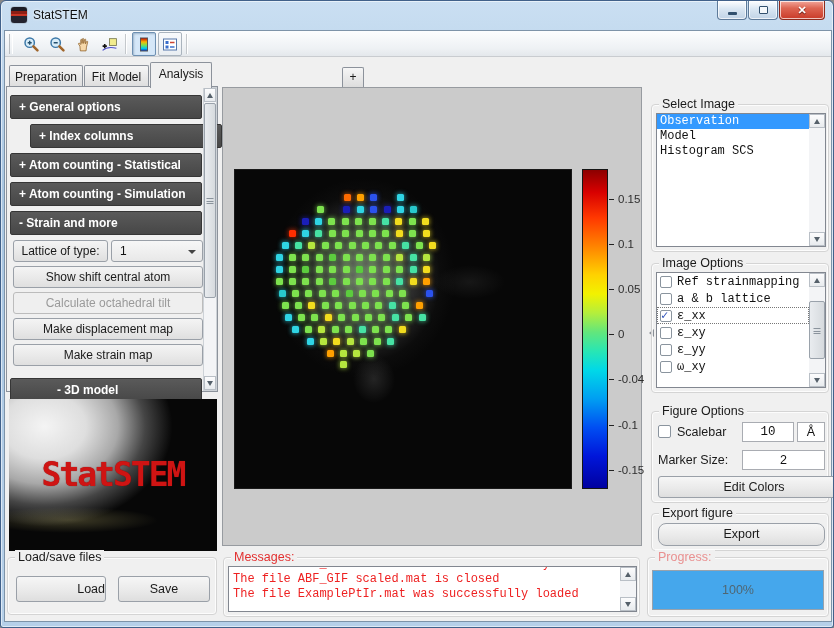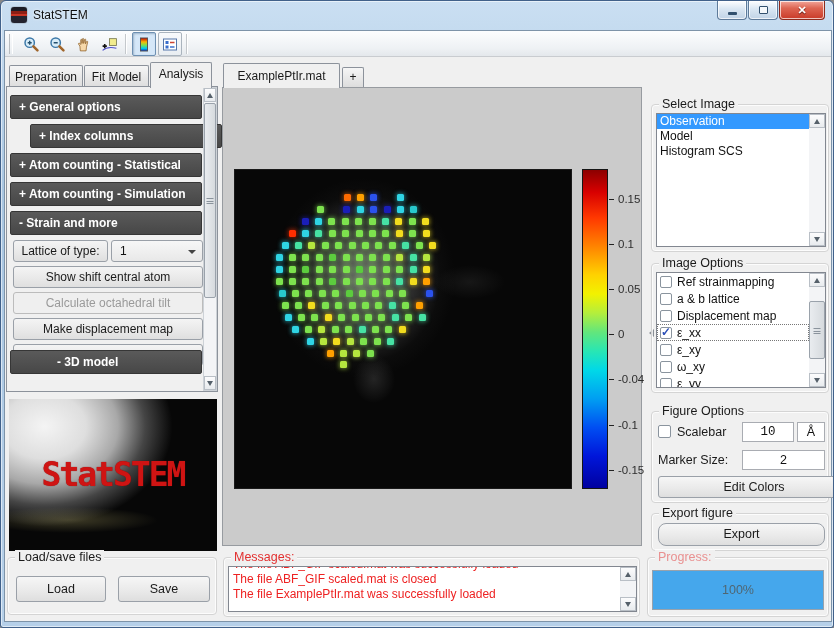--- a/index.html
+++ b/index.html
@@ -59,21 +59,21 @@
   .stem{position:absolute;left:11px;top:81px;width:338px;height:320px;background:#070707;overflow:hidden;border:1px solid #1a1a1a;}
   .haze{position:absolute;border-radius:50%;}
   .atom{position:absolute;width:7px;height:7px;border-radius:1.5px;}
   .cbar{position:absolute;left:359px;top:81px;width:26px;height:320px;border:1px solid #151515;
     background:linear-gradient(to bottom,#8c0000 0%,#d80000 7%,#ff3800 15%,#ff8c00 25%,#ffd200 33%,#f2f200 39%,#b4ee3c 45%,#62e67c 51%,#28e6b4 57%,#00d8e8 63%,#009ef2 72%,#004ef2 81%,#0016da 90%,#0000a0 100%);}
   .cbar-ticks{position:absolute;left:386px;top:81px;width:48px;height:320px;}
   .cb-tick{position:absolute;left:0;width:5px;height:1px;background:#222;}
   .cb-lbl{position:absolute;left:9px;transform:translateY(-6px);font-size:11.5px;color:#2e2e2e;}
   .split-grip{position:absolute;left:644px;top:328px;width:0;height:0;border:4px solid transparent;border-right:5px solid #8a8f96;}
   
-  .listbox{position:absolute;background:#fff;border:1px solid #828790;overflow:hidden;}
+  .listbox{position:absolute;background:#fff;border:1px solid #828790;overflow:hidden;font-family:Liberation Mono, monospace;}
   .list-item{height:15px;line-height:15px;font-size:12px;color:#111;padding-left:3px;white-space:nowrap;}
   .list-item.selected{background:#3399ff;color:#fff;}
   .cbrow{position:relative;height:17px;display:flex;align-items:center;padding-left:3px;white-space:nowrap;}
   .cbrow .cb{width:12px;height:12px;background:#fff;border:1px solid #8a949e;border-radius:2px;margin-right:5px;position:relative;flex:none;}
   .cbrow .cb.checked:after{content:"✓";position:absolute;left:0px;top:-3px;font-size:12px;font-weight:bold;color:#2b4fb8;}
   .cbrow.focused{outline:1px dotted #777;outline-offset:-1px;}
   .cbrow span{font-size:12px;color:#111;}
   
   .msg-line{height:15px;line-height:15px;font-size:12px;color:#ee2222;padding-left:4px;white-space:nowrap;}
   .msg-line.clipped{margin-top:-10px;}
@@ -175,21 +175,21 @@
     <div class="hdr-section" style="top:95px;">+ Atom counting - Simulation</div>
     <div class="hdr-section" style="top:124px;">- Strain and more</div>
 
     <div class="panel-btn" style="left:6px;top:153px;width:95px;">Lattice of type:</div>
     <div class="combo" style="left:104px;top:153px;width:92px;"><span>1</span><span class="arr"></span></div>
     <div class="panel-btn" style="left:6px;top:179px;width:190px;">Show shift central atom</div>
     <div class="panel-btn disabled" style="left:6px;top:205px;width:190px;">Calculate octahedral tilt</div>
     <div class="panel-btn" style="left:6px;top:231px;width:190px;">Make displacement map</div>
     <div class="panel-btn" style="left:6px;top:257px;width:190px;">Make strain map</div>
 
-    <div class="hdr-section" style="top:263px;padding-left:46px;">- 3D model</div>
+    <div class="hdr-section" style="top:291px;padding-left:46px;">- 3D model</div>
 
     <div class="vscroll" style="left:196px;top:0px;width:14px;height:304px;">
       <div class="sb-arrow up">
           <div class="tri-up"></div>
         </div>
       <div class="sb-arrow down">
           <div class="tri-down"></div>
         </div>
       <div class="sb-thumb" style="top:15px;height:195px;">
           <div class="sb-grip" style="top:94px;"></div>
@@ -197,25 +197,24 @@
     </div>
   </div>
 
   <div class="logo">
     <div class="logo-band"></div>
     <div class="logo-text">StatSTEM</div>
   </div>
 
   <div class="group" style="left:6px;top:556px;width:210px;height:58px;">
     <span class="legend">Load/save files</span>
-    <div class="winbtn" style="left:8px;top:18px;width:90px;height:26px;line-height:24px;">Load</div>
+    <div class="winbtn" style="left:8px;top:18px;width:90px;height:26px;line-height:24px;text-align:right;">Load</div>
     <div class="winbtn" style="left:110px;top:18px;width:92px;height:26px;line-height:24px;">Save</div>
   </div>
 
-  <div class="doctab active" style="left:222px;top:62px;width:117px;height:25px;line-height:24px;">ExamplePtIr.mat</div>
   <div class="doctab" style="left:341px;top:66px;width:22px;height:21px;line-height:19px;">+</div>
 
   <div class="figpanel">
     <div class="stem">
       <div class="haze" style="left:36px;top:8px;width:184px;height:200px;background:radial-gradient(closest-side,rgba(215,215,215,.5),rgba(150,150,150,.24) 58%,rgba(70,70,70,.08) 84%,transparent);"></div>
       <div class="haze" style="left:118px;top:185px;width:42px;height:48px;background:radial-gradient(closest-side,rgba(140,140,140,.22),transparent);"></div>
       <div class="haze" style="left:200px;top:95px;width:70px;height:34px;background:radial-gradient(closest-side,rgba(120,120,120,.14),transparent);"></div>
     <div class="atom" style="left: 108.5px; top: 23.5px; width: 7px; height: 7px; background: rgb(255, 106, 0); box-shadow: rgba(255, 106, 0, 0.533) 0px 0px 4px 1px;"></div>
         <div class="atom" style="left: 121.9px; top: 23.5px; width: 7px; height: 7px; background: rgb(255, 160, 0); box-shadow: rgba(255, 160, 0, 0.533) 0px 0px 4px 1px;"></div>
         <div class="atom" style="left: 135.3px; top: 23.5px; width: 7px; height: 7px; background: rgb(43, 82, 238); box-shadow: rgba(43, 82, 238, 0.533) 0px 0px 4px 1px;"></div>
@@ -415,39 +414,35 @@
     <div class="listbox" style="left:4px;top:8px;width:170px;height:116px;">
       <div id="image-options-list" style="position:absolute;left:0;top:0;right:16px;">
           <div class="cbrow">
             <div class="cb"></div>
             <span>Ref strainmapping</span>
           </div>
           <div class="cbrow">
             <div class="cb"></div>
             <span>a &amp; b lattice</span>
           </div>
-          <div class="cbrow">
-            <div class="cb"></div>
-            <span>Displacement map</span>
-          </div>
           <div class="cbrow focused">
             <div class="cb checked"></div>
             <span>ε_xx</span>
           </div>
           <div class="cbrow">
             <div class="cb"></div>
             <span>ε_xy</span>
           </div>
           <div class="cbrow">
             <div class="cb"></div>
-            <span>ω_xy</span>
+            <span>ε_yy</span>
           </div>
           <div class="cbrow">
             <div class="cb"></div>
-            <span>ε_yy</span>
+            <span>ω_xy</span>
           </div>
         </div>
       <div class="vscroll" style="right:0;top:0;width:16px;height:114px;border:none;">
         <div class="sb-arrow up">
             <div class="tri-up"></div>
           </div>
         <div class="sb-arrow down">
             <div class="tri-down"></div>
           </div>
         <div class="sb-thumb" style="top:28px;height:58px;">

